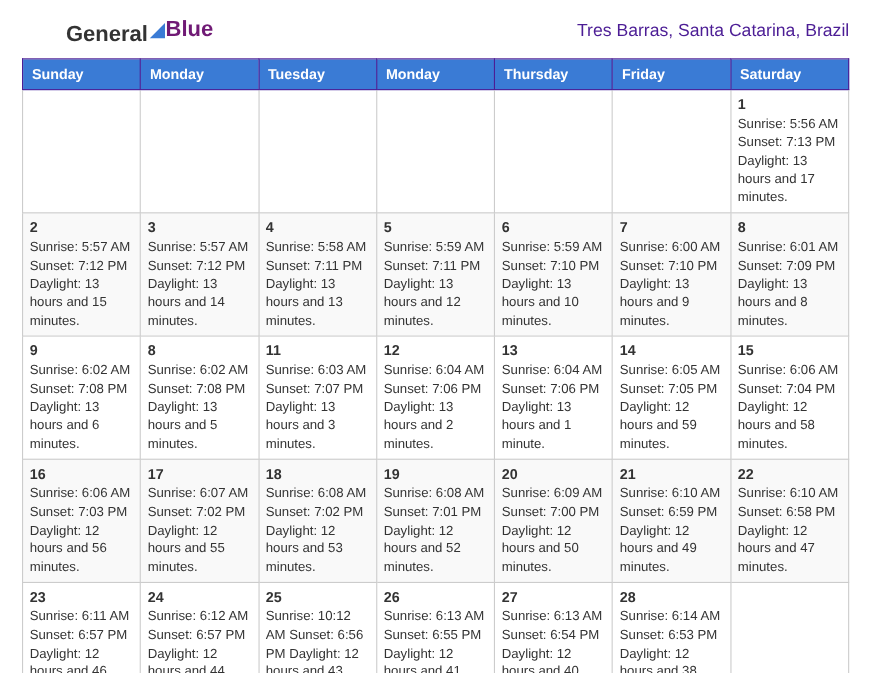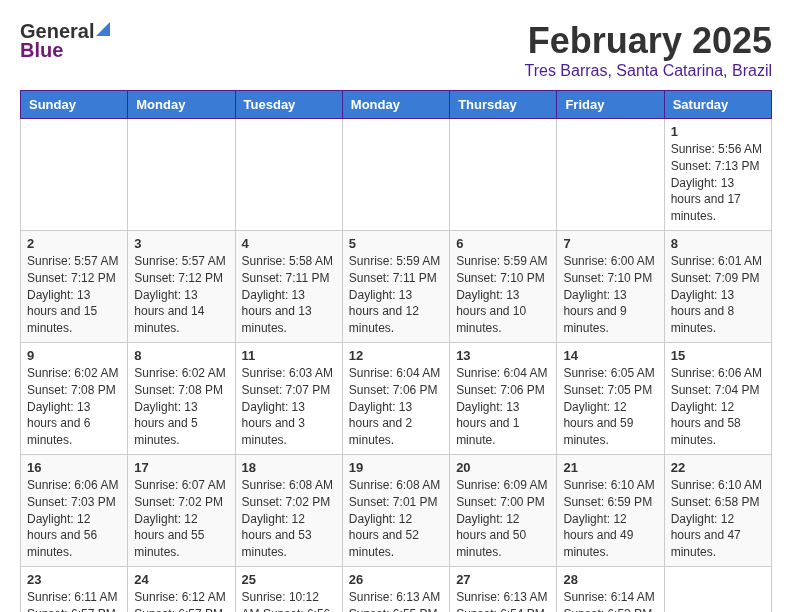--- a/index.html
+++ b/index.html
@@ -11,22 +11,23 @@
       padding: 20px;
     }
     .header-area {
       display: flex;
       justify-content: space-between;
       align-items: flex-start;
       margin-bottom: 10px;
     }
     .logo {
       display: flex;
-      flex-direction: column;
+      flex-direction: row;
       align-items: flex-start;
+      margin-left: 40px;
     }
     .title-area {
       text-align: right;
     }
     .month-title {
       font-size: 36px;
       font-weight: bold;
       color: #333;
     }
     .subtitle {
@@ -90,21 +91,20 @@
       <span style="font-size:20px;font-weight:bold;color:#333;">General</span>
       <span style="display:inline-block;margin-left:2px;margin-bottom:2px;">
         <svg width="14" height="14" viewBox="0 0 14 14">
             <polygon points="0,14 14,14 14,0" fill="#3a7bd5"></polygon>
           </svg>
       </span>
     </div>
     <span style="font-size:20px;font-weight:bold;color:#701a75;margin-top:-4px;">Blue</span>
   </div>
   <div class="title-area">
-    <div class="month-title">February 2025</div>
     <div class="subtitle">Tres Barras, Santa Catarina, Brazil</div>
   </div>
 </div>
 
 <table class="calendar">
   <thead>
     <tr>
     <th>Sunday</th>
         <th>Monday</th>
         <th>Tuesday</th>

